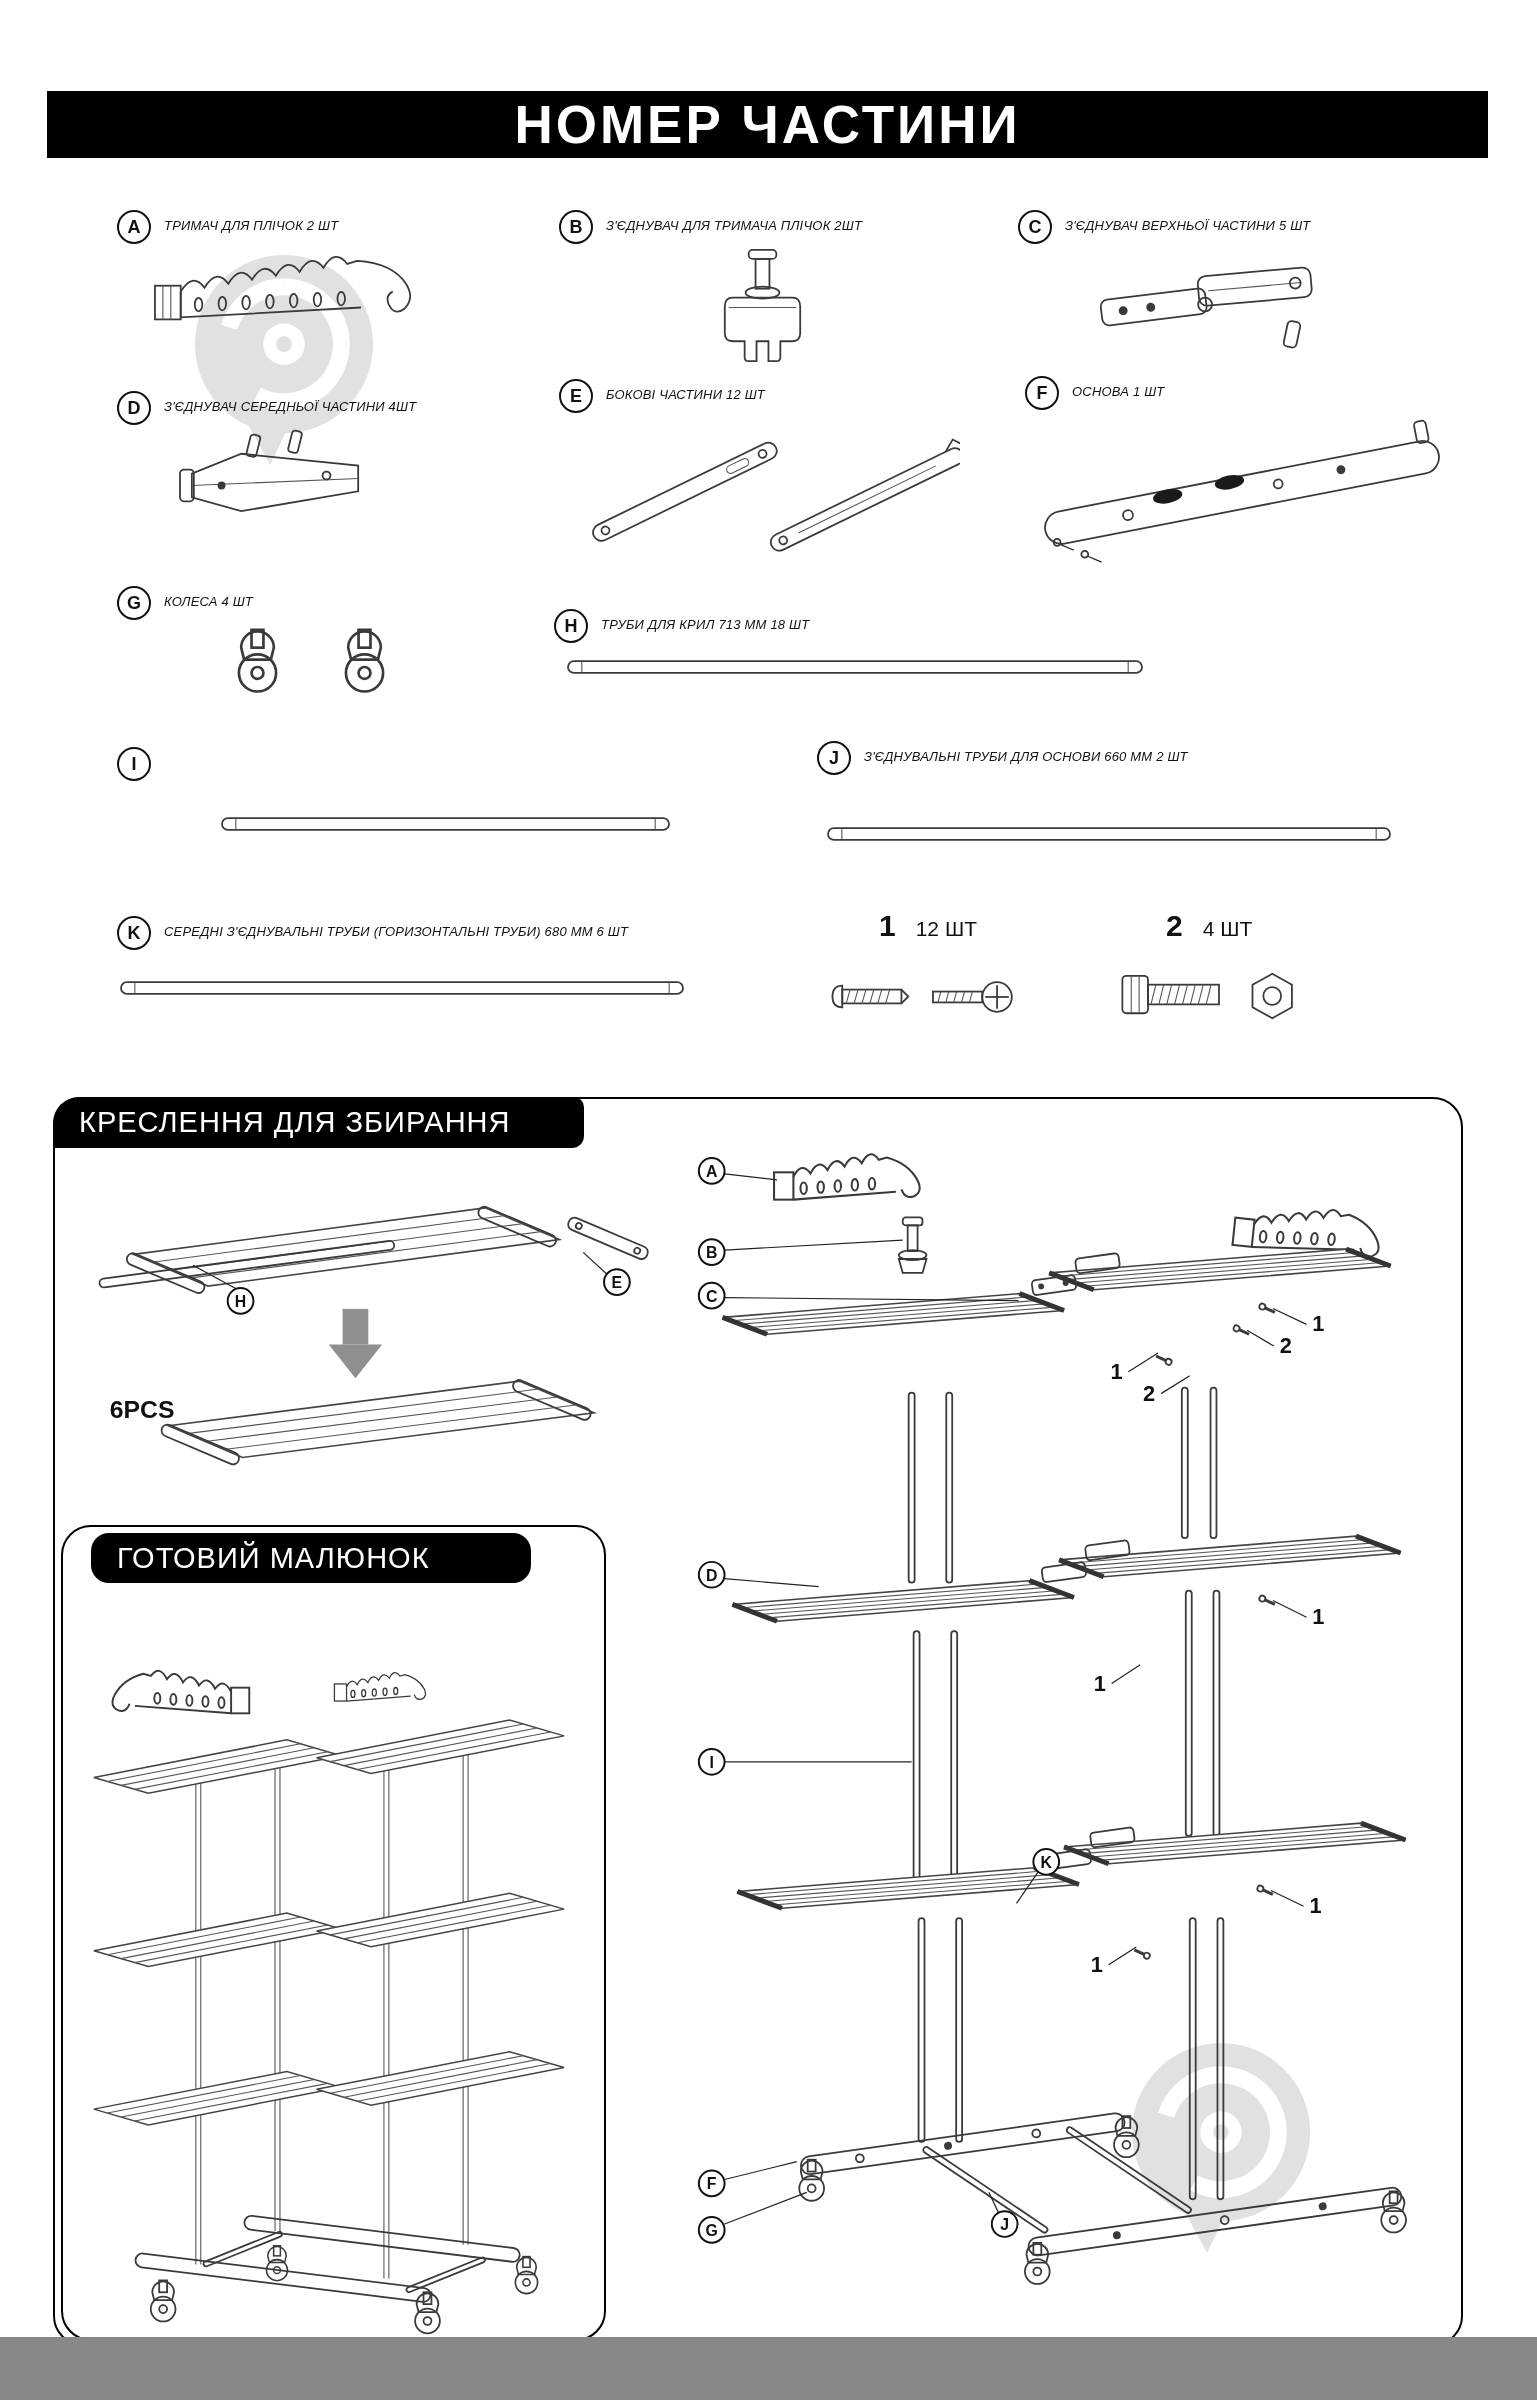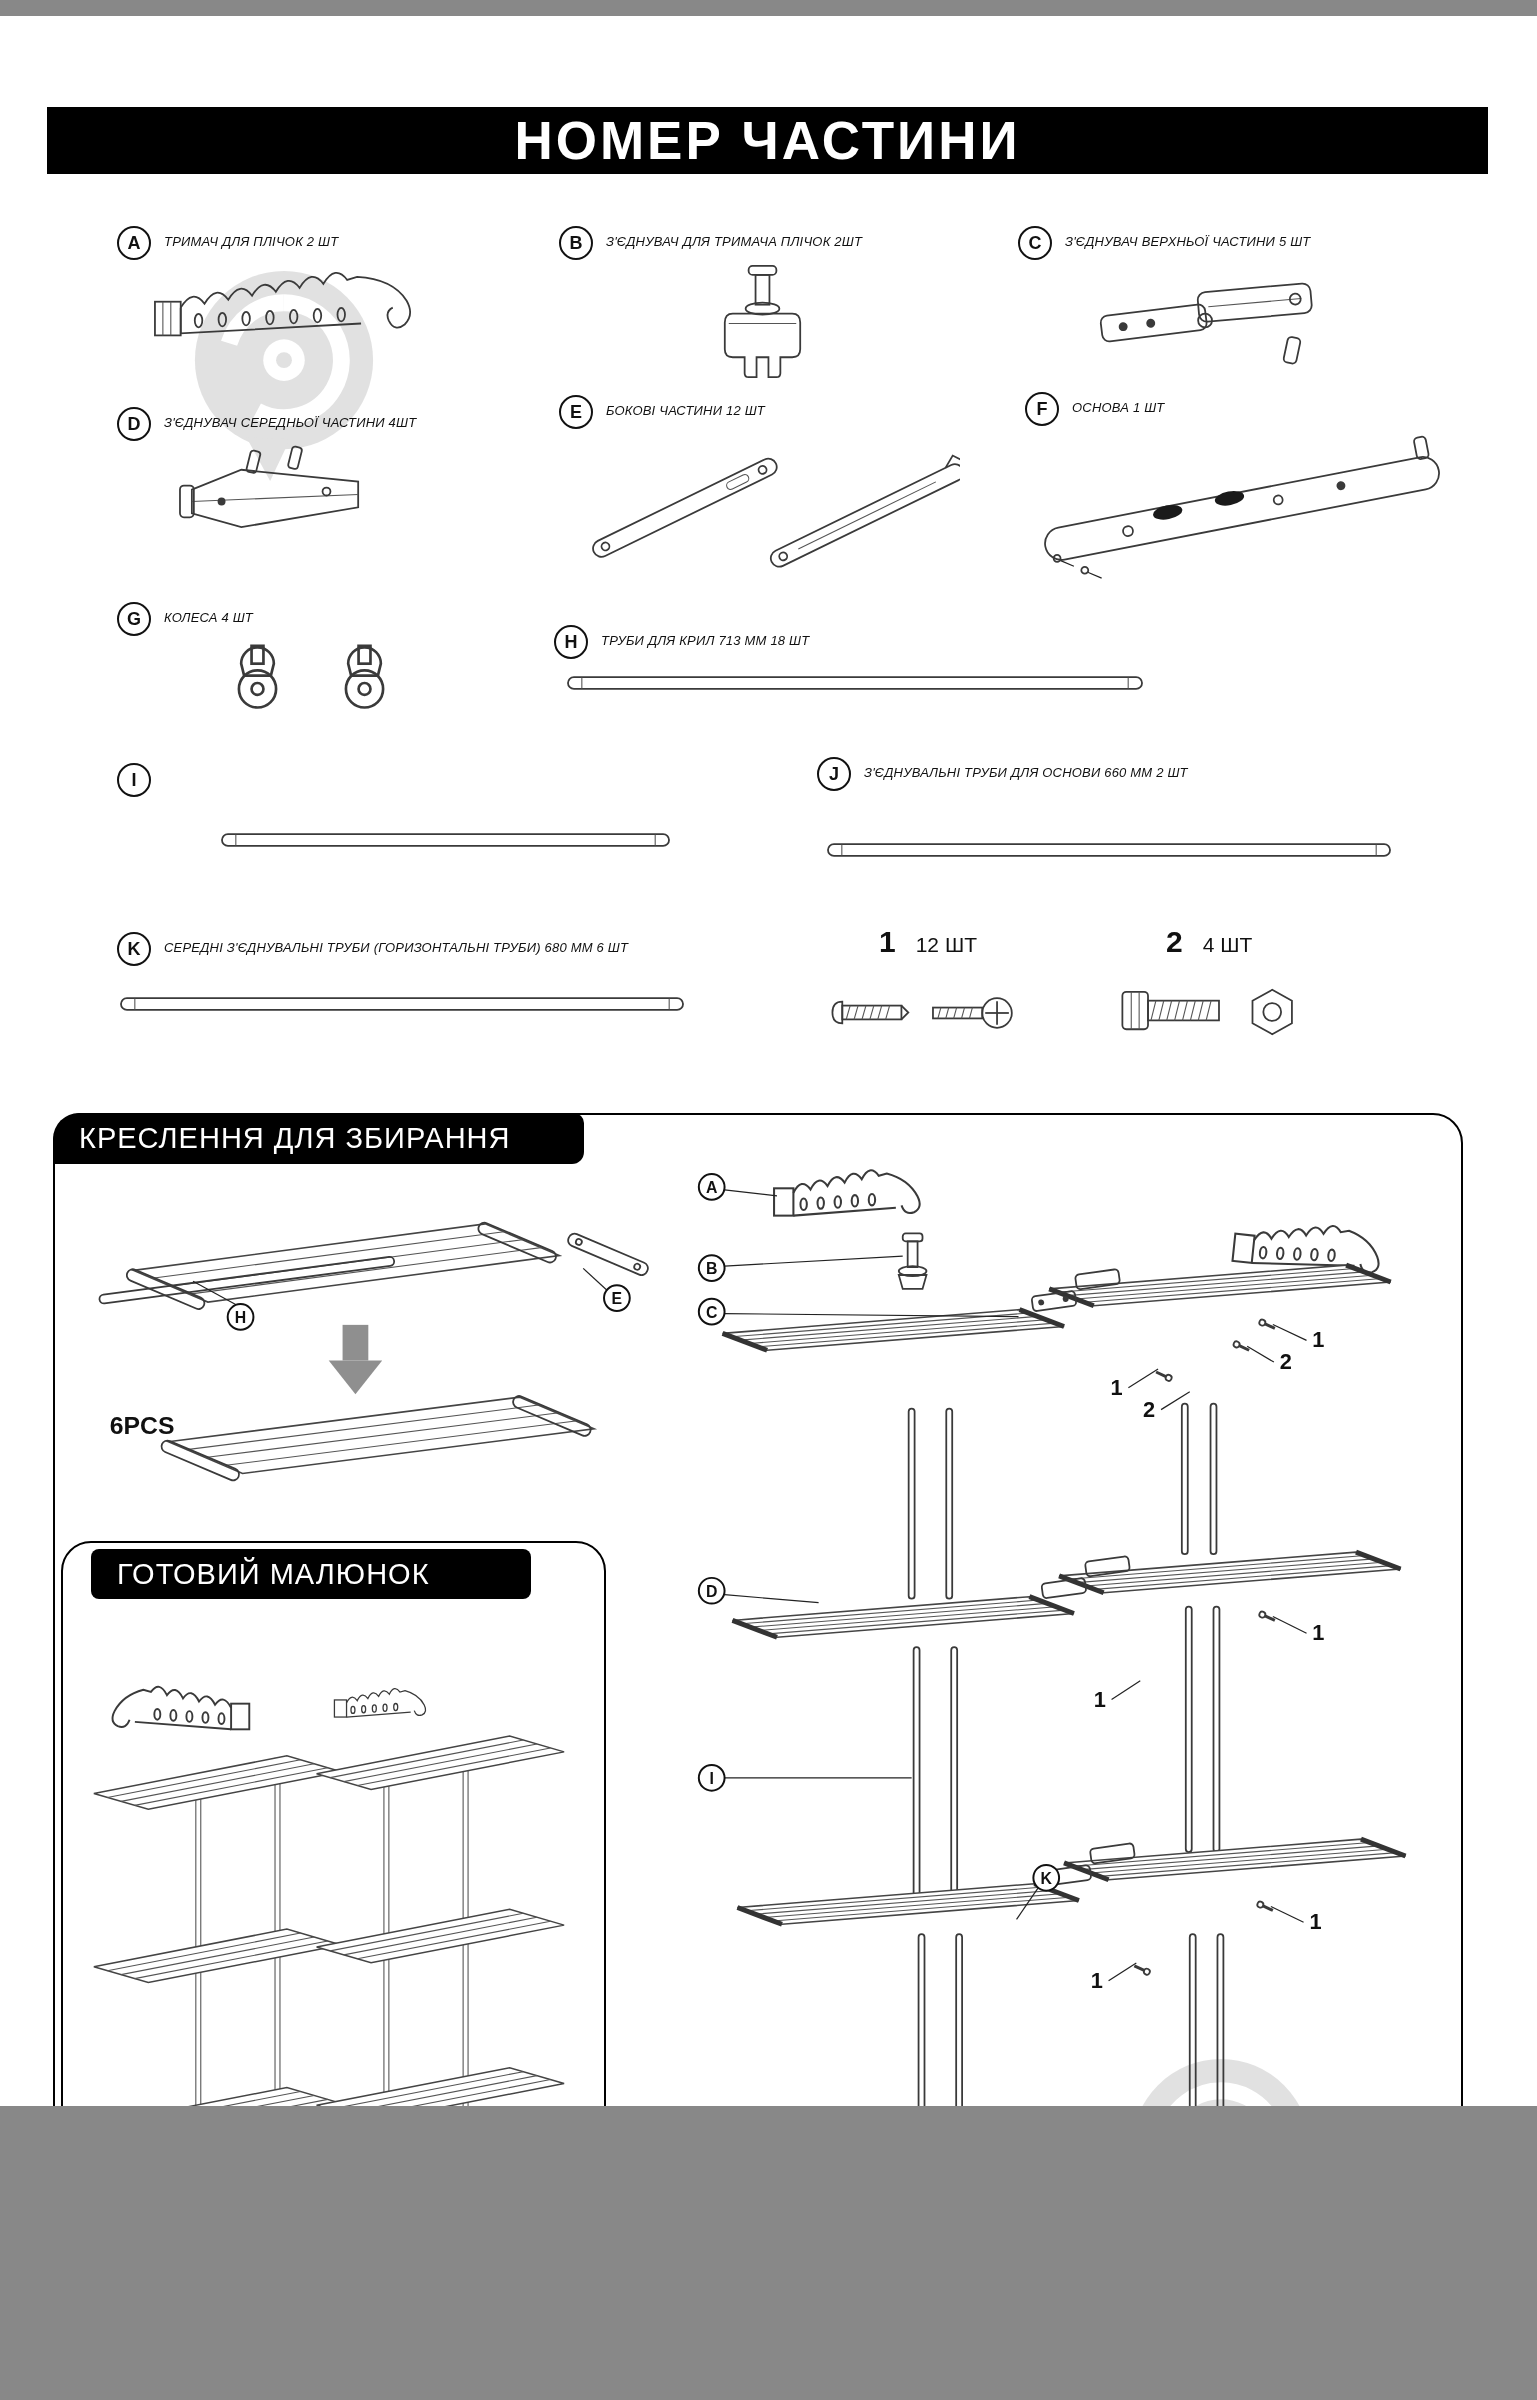--- a/index.html
+++ b/index.html
@@ -1,36 +1,36 @@
 <!DOCTYPE html>
 <html><head>
 <meta charset="utf-8">
 <style>
   html,body{margin:0;padding:0;background:#888;}
-  .page{position:relative;width:1538px;height:2090px;background:#fff;margin:16px auto;
+  .page{position:relative;width:1538px;height:2337px;background:#fff;margin:0 auto;
         font-family:"Liberation Sans",sans-serif;color:#111;overflow:hidden;}
   .abs{position:absolute;}
   .title-bar{position:absolute;left:47px;top:91px;width:1441px;height:67px;background:#000;
              color:#fff;display:flex;align-items:center;justify-content:center;
              font-size:53px;font-weight:bold;letter-spacing:3px;}
   .part{position:absolute;display:flex;align-items:flex-start;gap:13px;}
   .pletter{flex:0 0 auto;width:30px;height:30px;border:2.5px solid #111;border-radius:50%;
            display:flex;align-items:center;justify-content:center;font-weight:bold;font-size:18px;
            background:#fff;}
   .plabel{font-size:13px;line-height:21px;padding-top:5px;letter-spacing:0.2px;font-style:italic;}
   .w330{max-width:327px;}
   .fast{position:absolute;display:flex;align-items:baseline;gap:20px;}
   .fnum{font-size:30px;font-weight:bold;}
   .fqty{font-size:21px;}
   .box{position:absolute;border:2.5px solid #000;border-radius:30px;}
   #box2{background:#fff;}
   .tab{position:absolute;background:#000;color:#fff;display:flex;align-items:center;
        padding:0 26px;font-weight:normal;font-size:29px;letter-spacing:1px;}
   #tab1{border-radius:26px 10px 12px 0;}
-  #tab2{border-radius:8px;}
+  #tab2{border-radius:18px;}
   .ln{fill:none;stroke:#3a3a3a;stroke-width:1.8;}
   .lnf{fill:#3a3a3a;stroke:none;}
   .lnt{fill:none;stroke:#555;stroke-width:1.1;}
   .lnr{fill:none;stroke:#333;stroke-width:5;}
   .ldr{stroke:#222;stroke-width:1.2;}
   .co-c{fill:#fff;stroke:#111;stroke-width:2;}
   svg text{font-family:"Liberation Sans",sans-serif;}
   .co-t{font-size:16px;font-weight:bold;fill:#111;text-anchor:middle;}
   .num{font-size:22px;font-weight:bold;fill:#111;text-anchor:middle;}
   .pcs{font-size:25px;font-weight:bold;fill:#111;}

